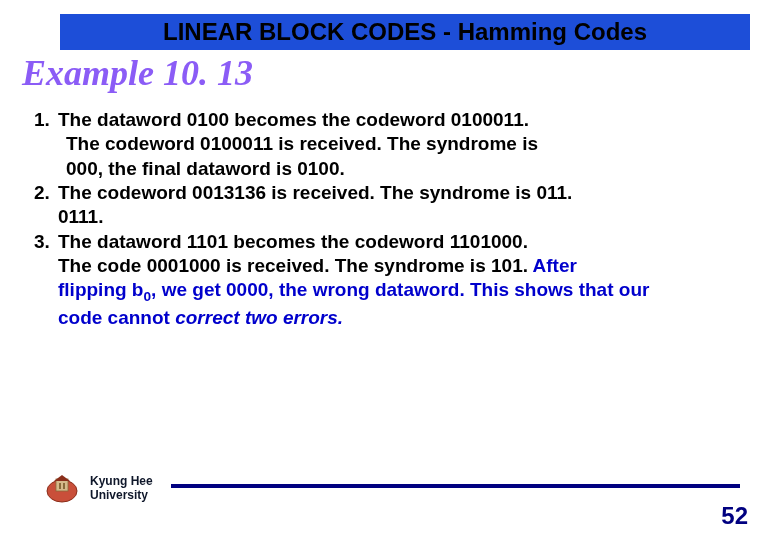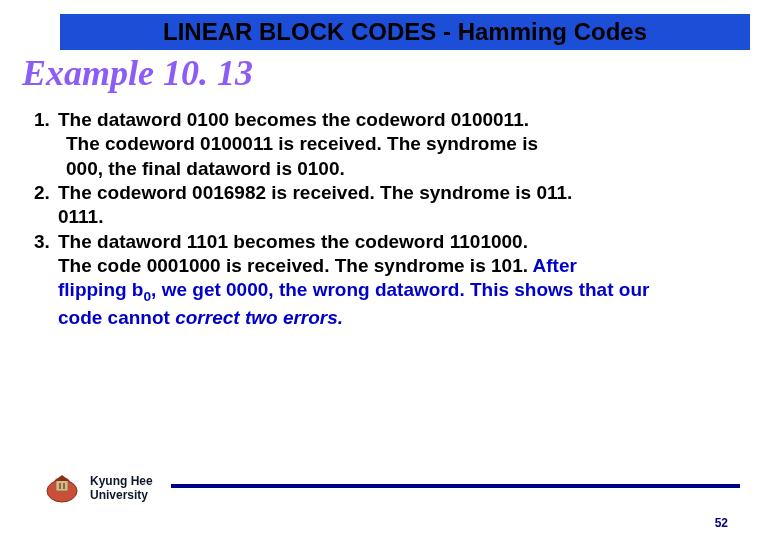--- a/index.html
+++ b/index.html
@@ -74,24 +74,24 @@
   .footer-rule {
     flex: 1;
     height: 4px;
     background: #000080;
     margin-left: 18px;
     margin-right: 40px;
     margin-top: -6px;
   }
   .page-num {
     position: absolute;
-    right: 52px;
+    right: 32px;
     bottom: 10px;
     color: #000080;
-    font-size: 12px;
+    font-size: 24px;
     font-weight: bold;
     text-align: right;
   }
 </style>
 </head>
 <body>
 
 <div class="title-banner">
   <span>LINEAR BLOCK CODES - Hamming Codes</span>
 </div>
@@ -105,21 +105,21 @@
     <div class="item-content">
       <div>The dataword 0100 becomes the codeword 0100011.</div>
       <div class="indent-line">The codeword 0100011 is received. The syndrome is</div>
       <div class="indent-line">000, the final dataword is 0100.</div>
     </div>
   </div>
 
   <div class="item-row">
     <div class="item-num">2.</div>
     <div class="item-content">
-      <div>The codeword 0016982 is received. The syndrome is 011.</div>
+      <div>The codeword 0013136 is received. The syndrome is 011.</div>
       <div>0111.</div>
     </div>
   </div>
 
   <div class="item-row">
     <div class="item-num">3.</div>
     <div class="item-content">
       <div>The dataword 1101 becomes the codeword 1101000.</div>
       <div><span>The code 0001000 is received. The syndrome is 101. </span><span class="blue">After</span></div>
       <div class="blue"><span>flipping b</span><span class="sub">0</span><span>, we get 0000, the wrong dataword. </span><span>This shows that our</span></div>

